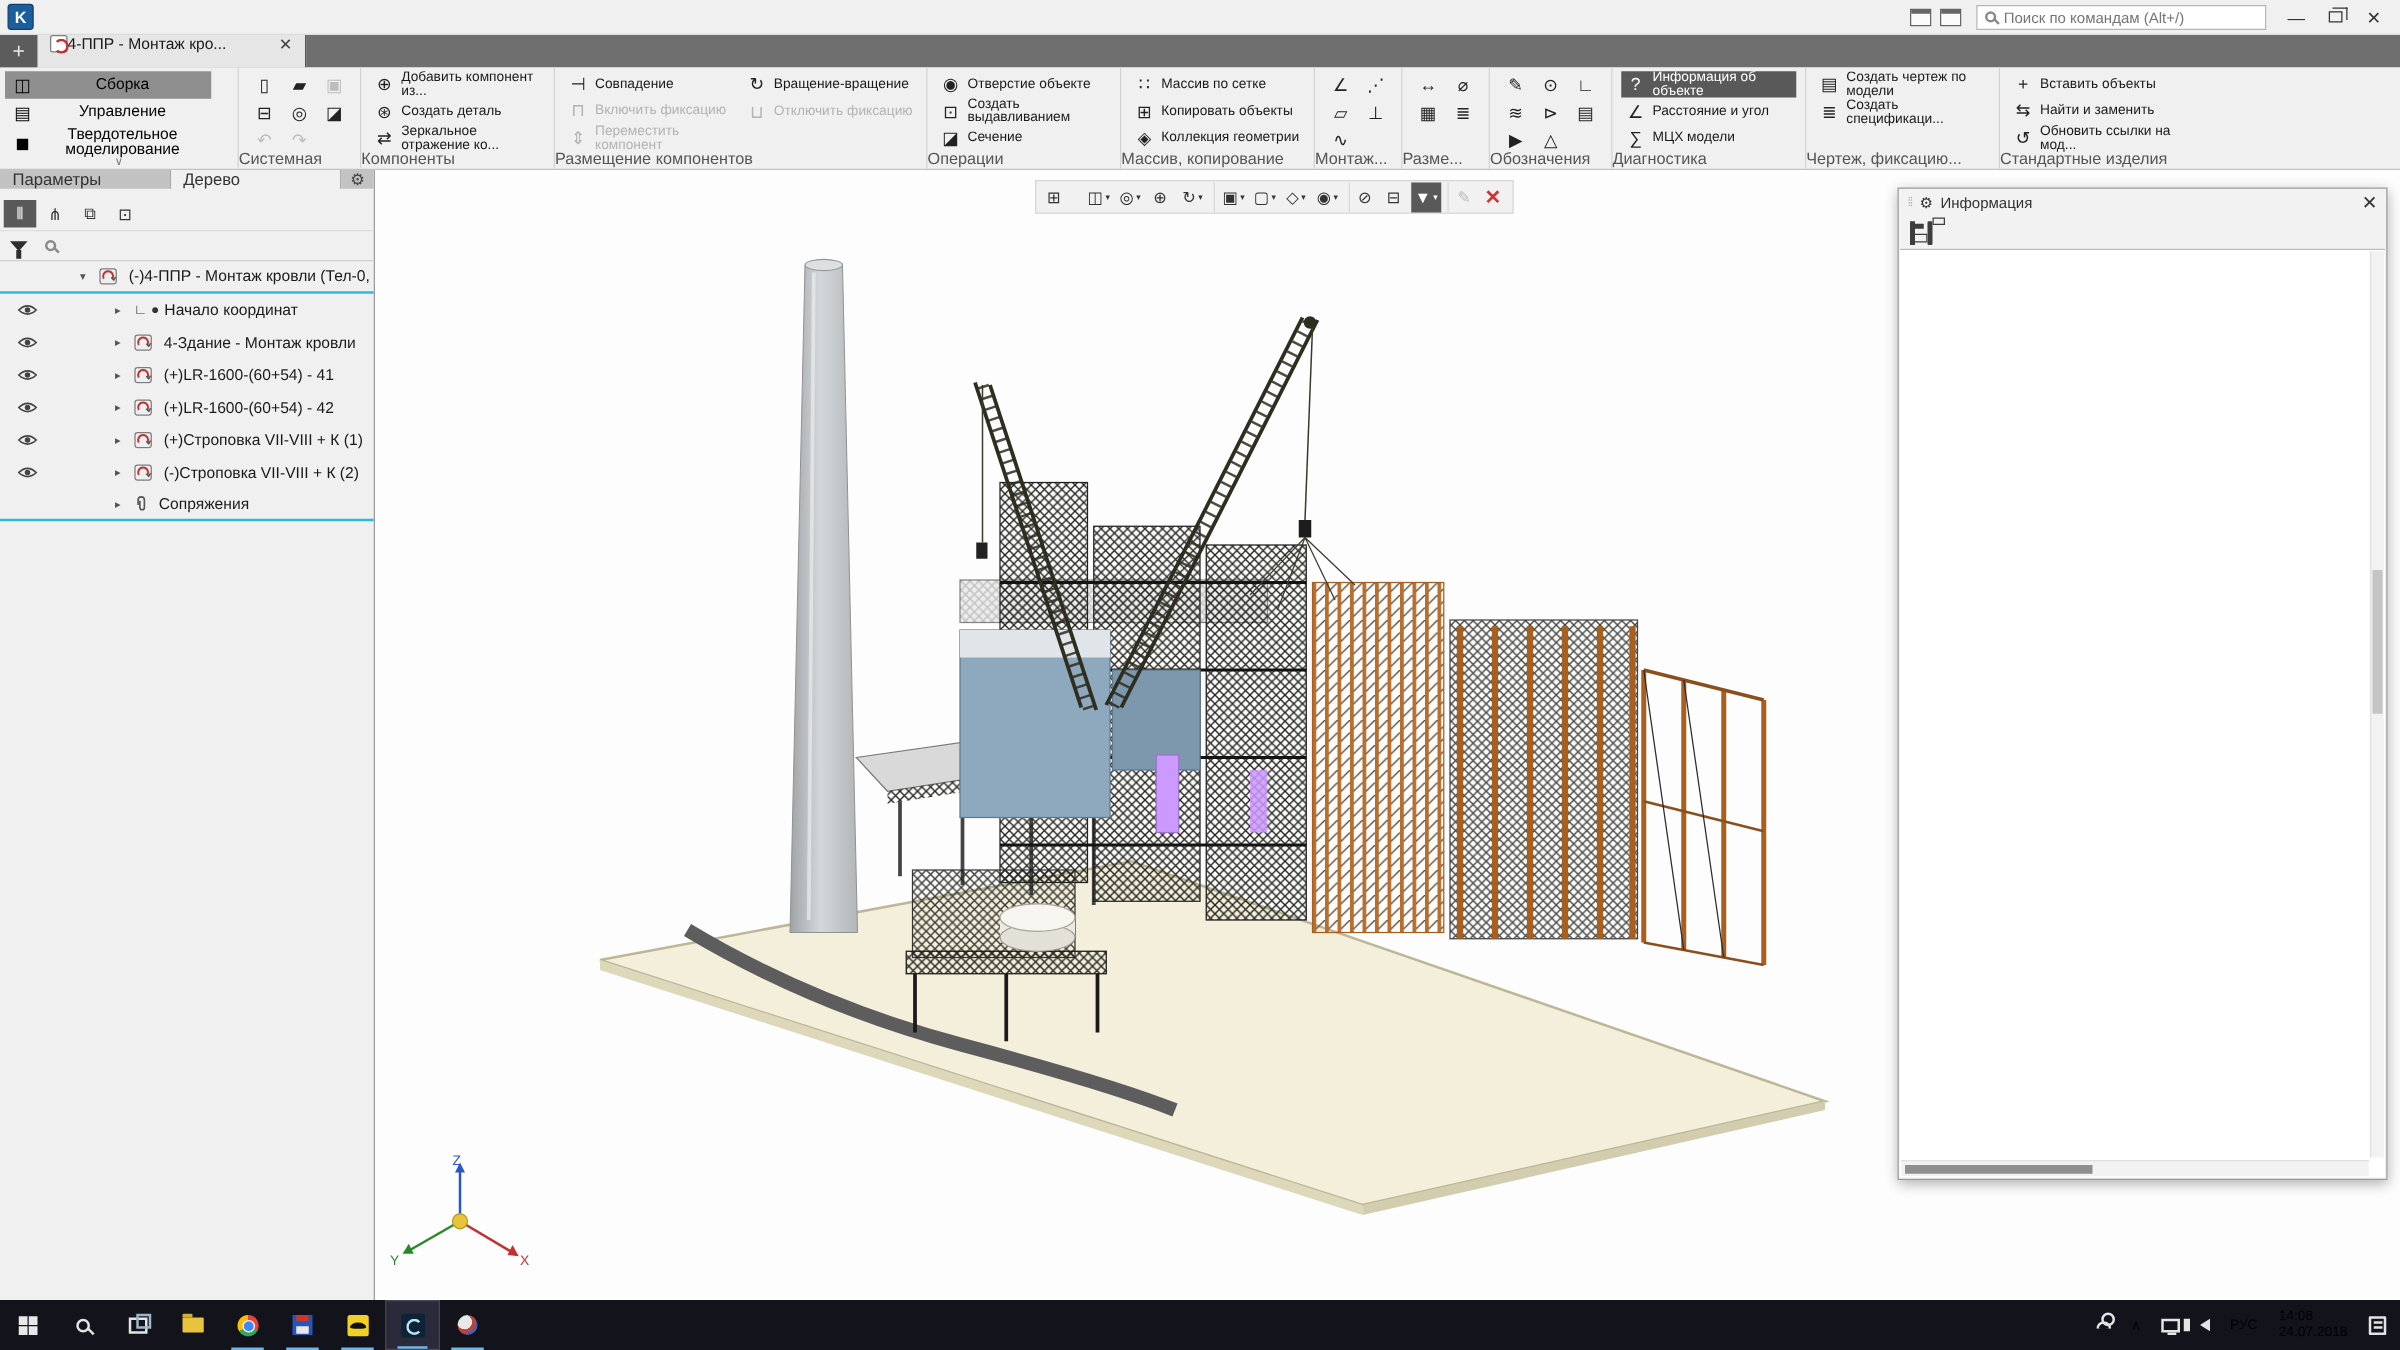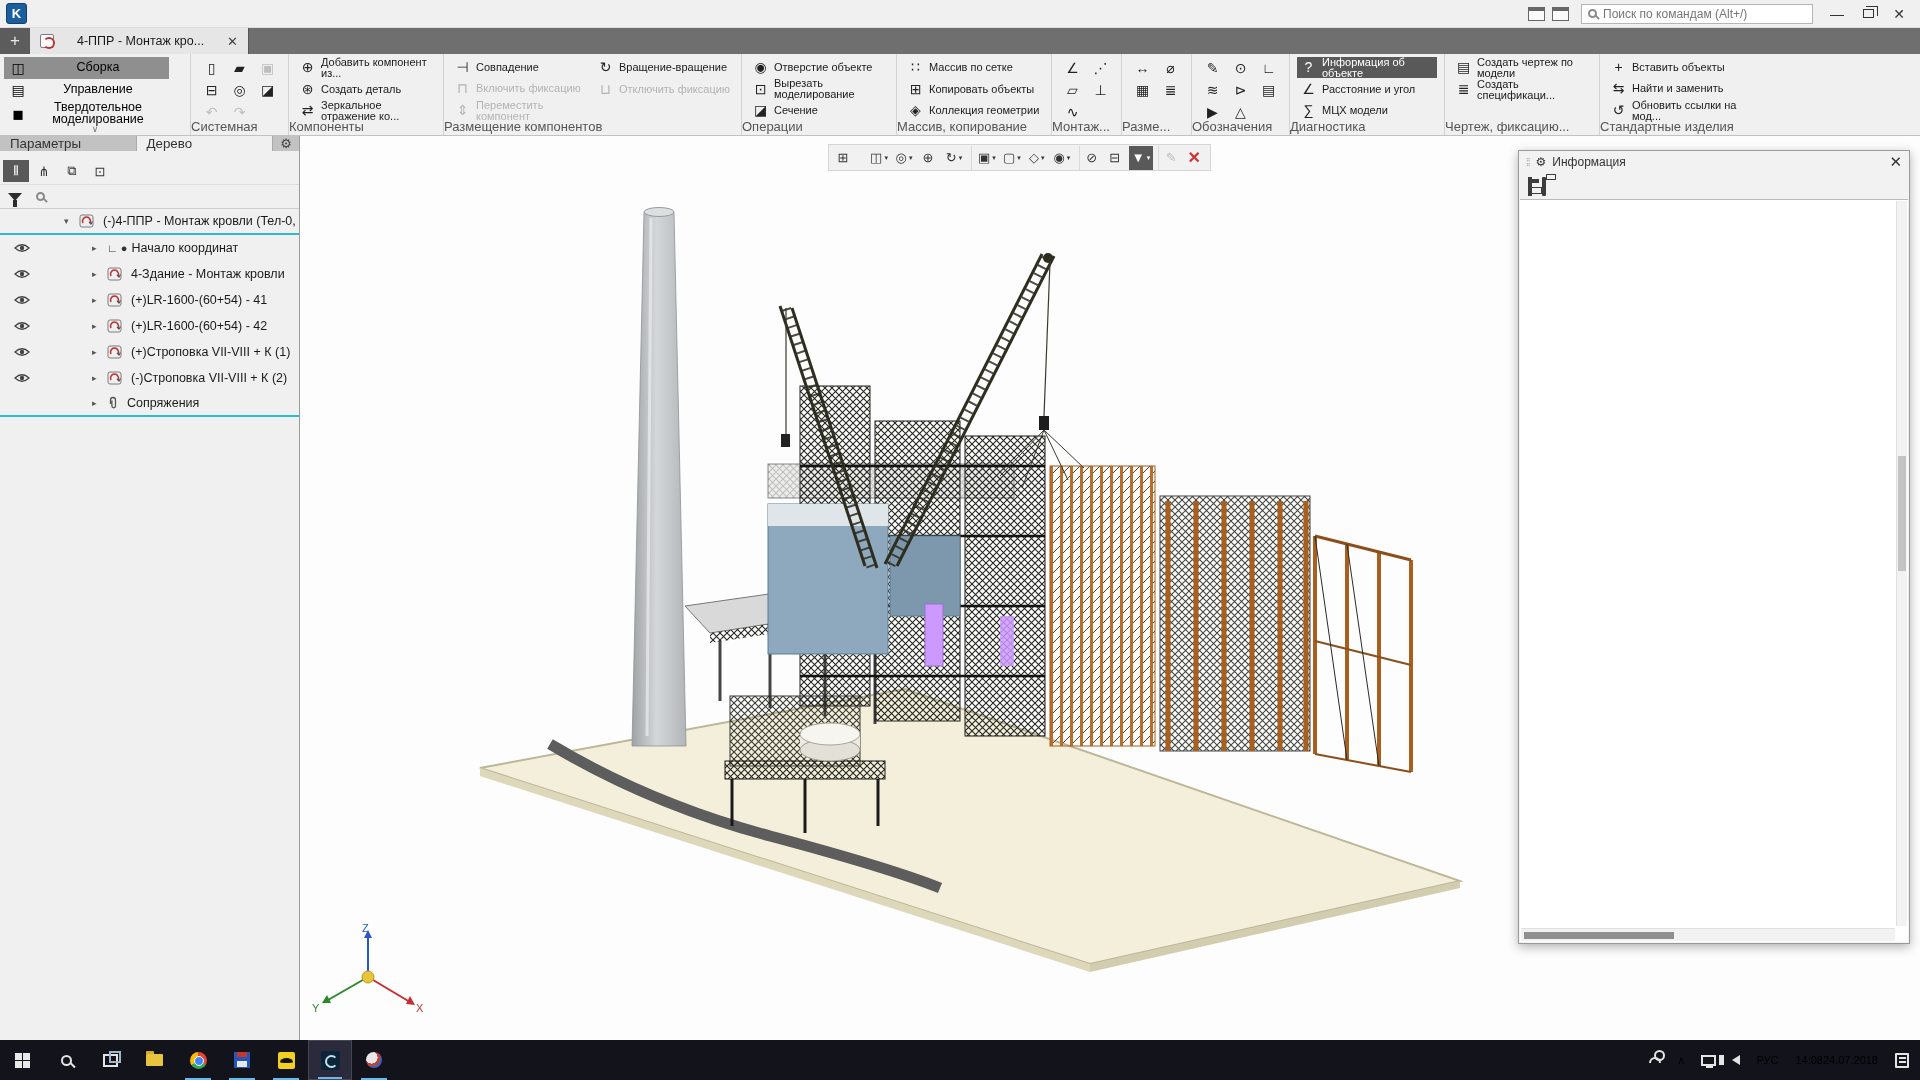--- a/index.html
+++ b/index.html
@@ -16,21 +16,21 @@
 #cmd-search{width:232px;height:20px;background:#fff;border:1px solid #b5b5b5;display:flex;align-items:center;gap:6px;padding:0 6px;margin:0 8px}
 #cmd-search input{border:none;outline:none;width:100%;font-size:12px;color:#444;background:transparent}
 .mag{width:9px;height:9px;border:2px solid #8a8a8a;border-radius:50%;position:relative;flex:none}
 .mag::after{content:"";position:absolute;width:6px;height:2px;background:#8a8a8a;transform:rotate(45deg);right:-5px;bottom:-2px}
 .wbtn{width:30px;height:24px;display:grid;place-items:center;font-size:14px;color:#333}
 .restore-shape{width:11px;height:9px;border:1px solid #333;position:relative;background:#f0f0f0}
 .restore-shape::before{content:"";position:absolute;left:2px;top:-4px;width:11px;height:9px;border:1px solid #333;border-bottom:none;border-left:none}
 
 #tabstrip{position:absolute;left:0;right:0;top:28px;height:26px;background:#6f6f6f;display:flex;align-items:flex-end}
 .newtab{width:30px;height:26px;background:#5c5c5c;color:#e8e8e8;font-size:17px;display:grid;place-items:center}
-.doc-tab{height:26px;background:#e6e6e6;display:flex;align-items:center;gap:23px;padding:0 10px;font-size:12.5px;min-width:215px;border-right:1px solid #555}
+.doc-tab{height:26px;background:#e6e6e6;display:flex;align-items:flex-start;gap:0;padding:0 10px;font-size:12.5px;min-width:215px;border-right:1px solid #555}
 .tab-doc-icon{width:14px;height:14px;border:1px solid #7d7d7d;border-radius:2px;background:#fdfdfd;position:relative;flex:none}
 .tab-doc-icon::after{content:"";position:absolute;left:2px;top:2px;width:8px;height:8px;border:2px solid #b33;border-radius:50%;border-left-color:transparent}
 .tab-close{margin-left:auto;color:#444;font-size:13px}
 
 #ribbon{position:absolute;left:0;right:0;top:54px;height:82px;background:#f0f0f0;border-bottom:1px solid #c2c2c2;display:flex;align-items:stretch;overflow:hidden}
 .nav-col{width:190px;flex:none;display:flex;flex-direction:column;gap:1px;padding:3px 2px 14px 4px;position:relative}
 .nav-item{display:flex;align-items:center;gap:7px;padding:1px 6px;font-size:12.5px;min-height:22px}
 .nav-item.active{background:#8f8f8f}
 .nav-item .ricon{font-size:14px;width:16px;text-align:center;flex:none}
 .nav-item .rlabel{width:130px;line-height:11.5px}
@@ -129,21 +129,21 @@
 .paintico{width:16px;height:16px;border-radius:50%;background:radial-gradient(circle at 35% 35%,#e8e8e8 40%,#b9443e 41% 60%,#3d62b8 61%)}
 .tray{margin-left:auto;display:flex;align-items:center;gap:2px;padding-right:4px}
 .tray .titem{height:40px;display:flex;align-items:center;justify-content:center;padding:0 7px;font-size:11px}
 .person{width:12px;height:6px;border:2px solid #e4e4e4;border-bottom:none;border-radius:8px 8px 0 0;position:relative}
 .person::before{content:"";position:absolute;left:2.5px;top:-9px;width:7px;height:7px;border:2px solid #e4e4e4;border-radius:50%}
 .caret-up{font-size:11px}
 .netico{width:15px;height:11px;border:2px solid #e4e4e4;position:relative}
 .netico::after{content:"";position:absolute;left:3px;bottom:-4px;width:7px;height:2px;background:#e4e4e4}
 .spk{width:0;height:0;border-top:5px solid transparent;border-bottom:5px solid transparent;border-right:8px solid #e4e4e4;position:relative}
 .spk::before{content:"";position:absolute;left:-13px;top:-5px;width:5px;height:10px;background:#e4e4e4}
-.clock{display:flex;flex-direction:row;align-items:flex-end;justify-content:center;line-height:13px;font-size:11px;padding:0 8px}
+.clock{display:flex;flex-direction:column;align-items:flex-start;justify-content:center;line-height:13px;font-size:11px;padding:0 8px}
 .notif{width:14px;height:15px;border:2px solid #e4e4e4;border-radius:1px;position:relative}
 .notif::after{content:"";position:absolute;left:2px;top:2px;width:7px;height:2px;background:#e4e4e4;box-shadow:0 4px 0 #e4e4e4}
 </style>
 </head>
 <body>
 
 <div id="menubar">
   <div class="logo">K</div>
   <div style="display:flex">
       <span class="menu-item"></span>
@@ -279,21 +279,21 @@
   </div>
 
   <div class="rgroup">
     <div class="rcol">
         <button class="rbtn">
         <span class="ricon">◉</span>
         <span class="rlabel">Отверстие объекте</span>
       </button>
         <button class="rbtn">
         <span class="ricon">⊡</span>
-        <span class="rlabel">Вырезать моделирование</span>
+        <span class="rlabel">Создать выдавливанием</span>
       </button>
         <button class="rbtn">
         <span class="ricon">◪</span>
         <span class="rlabel">Сечение</span>
       </button>
       </div>
     <div class="rcaption">Операции</div>
   </div>
 
   <div class="rgroup">

